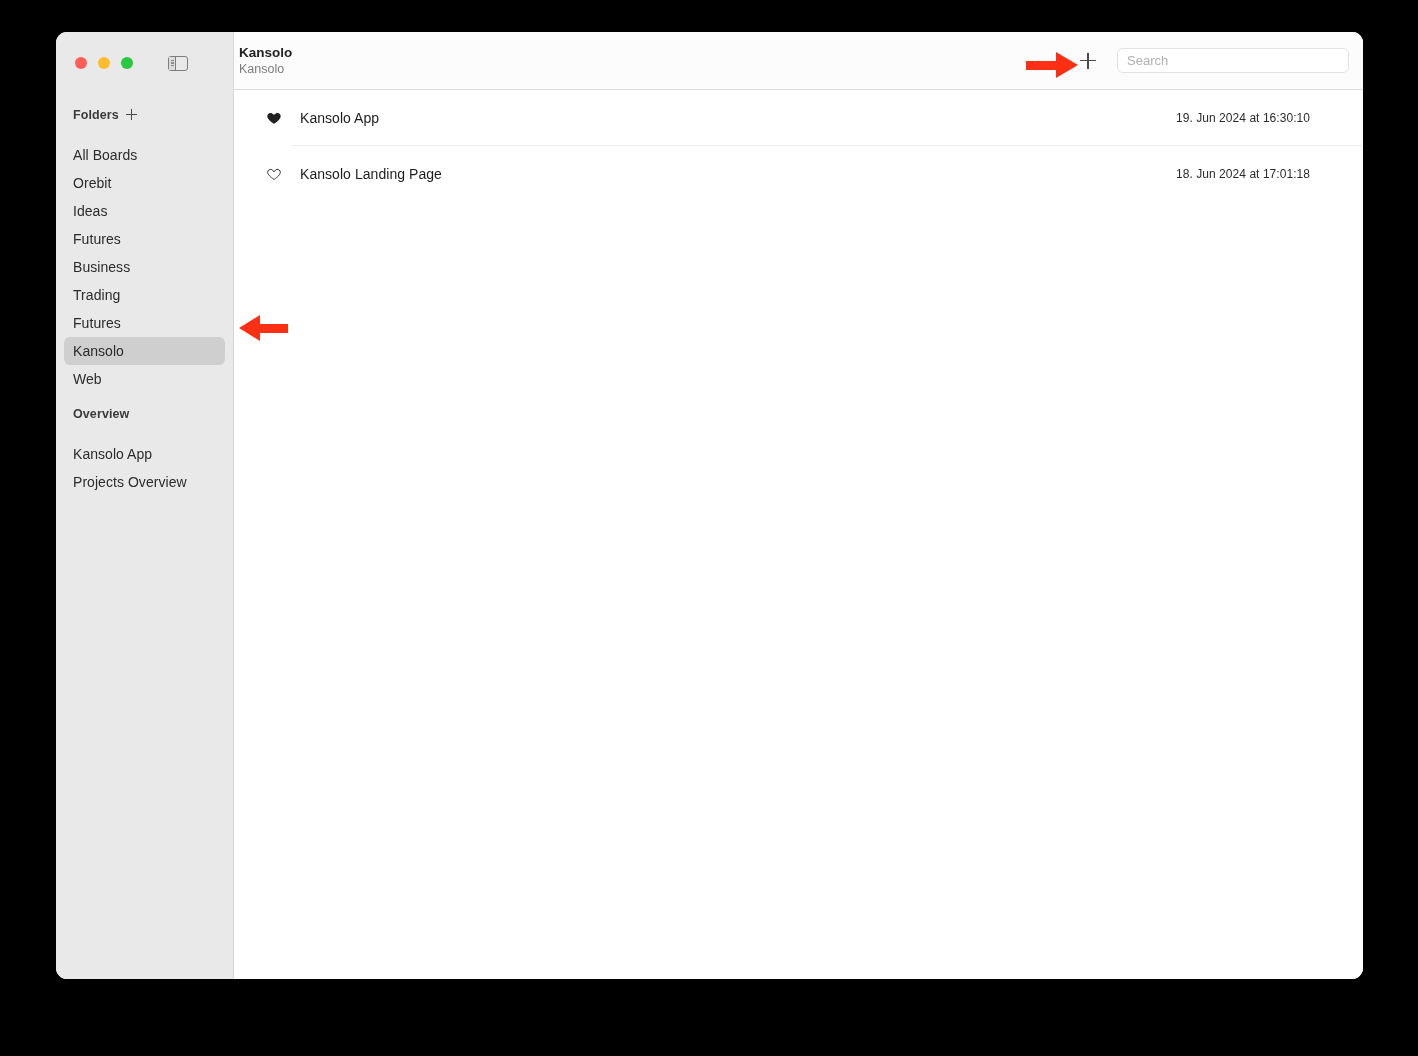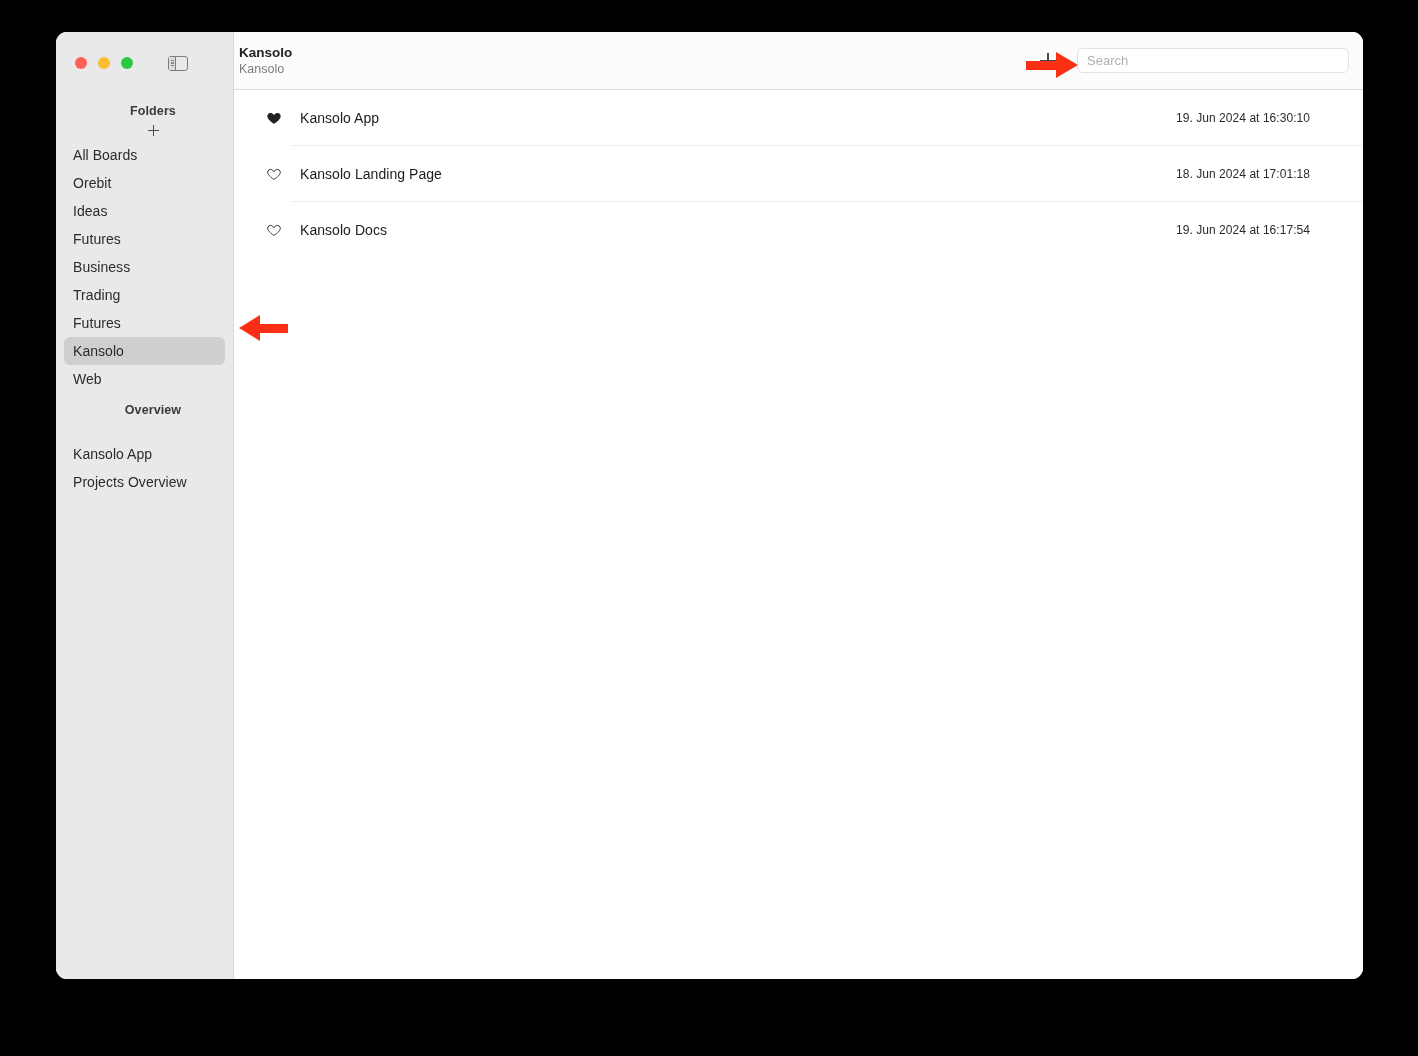--- a/index.html
+++ b/index.html
@@ -64,21 +64,20 @@
   }
   .sidebar-toggle .tleft i { display: block; width: 3px; height: 1.3px; background: #8a8a8a; }
 
   .section-header {
     display: flex;
     align-items: center;
     gap: 7px;
     padding: 0 0 0 17px;
     height: 21px;
     margin-top: 10px;
-    flex-direction: column;
   }
   .section-header .sh-label {
     font-size: 12.5px;
     font-weight: bold;
     color: #3a3a3a;
     letter-spacing: 0.1px;
   }
   .section-header .plus-icon {
     position: relative;
     width: 11px; height: 11px;
@@ -137,21 +136,21 @@
   .add-button::before,
   .add-button::after {
     content: "";
     position: absolute;
     background: #4a4a4a;
   }
   .add-button::before { left: 3px; top: 10.3px; width: 16px; height: 1.5px; }
   .add-button::after { top: 3px; left: 10.3px; height: 16px; width: 1.5px; }
 
   .search-box {
-    width: 272px; height: 25px;
+    width: 232px; height: 25px;
     border: 1px solid #e2e2e2;
     border-radius: 6px;
     background: #ffffff;
     display: flex;
     align-items: center;
     padding: 0 9px;
     justify-content: center;
   }
   .search-box input {
     border: none; outline: none;
@@ -278,29 +277,20 @@
         <div class="board-row">
           <svg class="fav-icon" viewBox="0 0 24 24">
             <path d="M12 20.2s-7-4.6-9-8.6C1.7 8.9 3.1 5.9 5.9 5.2c1.9-0.5 3.9 0.4 4.8 2.1l0.5 0.9h1.6l0.5-0.9c0.9-1.7 2.9-2.6 4.8-2.1 2.8 0.7 4.2 3.7 2.9 6.4C19 15.6 12 20.2 12 20.2z" fill="none" stroke="#303030" stroke-width="1.5"></path>
           </svg>
           <span class="board-name">Kansolo Landing Page</span>
           <span class="row-spacer"></span>
           <span class="board-date">18. Jun 2024 at 17:01:18</span>
           <span class="sep"></span>
         </div>
 
-        <div class="board-row">
-          <svg class="fav-icon" viewBox="0 0 24 24">
-            <path d="M12 20.2s-7-4.6-9-8.6C1.7 8.9 3.1 5.9 5.9 5.2c1.9-0.5 3.9 0.4 4.8 2.1l0.5 0.9h1.6l0.5-0.9c0.9-1.7 2.9-2.6 4.8-2.1 2.8 0.7 4.2 3.7 2.9 6.4C19 15.6 12 20.2 12 20.2z" fill="none" stroke="#303030" stroke-width="1.5"></path>
-          </svg>
-          <span class="board-name">Kansolo Docs</span>
-          <span class="row-spacer"></span>
-          <span class="board-date">19. Jun 2024 at 16:17:54</span>
-
-        </div>
 
       </div>
     </div>
   </div>
 
   <div class="arrow" id="arrow-right">
     <span class="shaft"></span>
     <span class="head"></span>
   </div>
   <div class="arrow" id="arrow-left">

